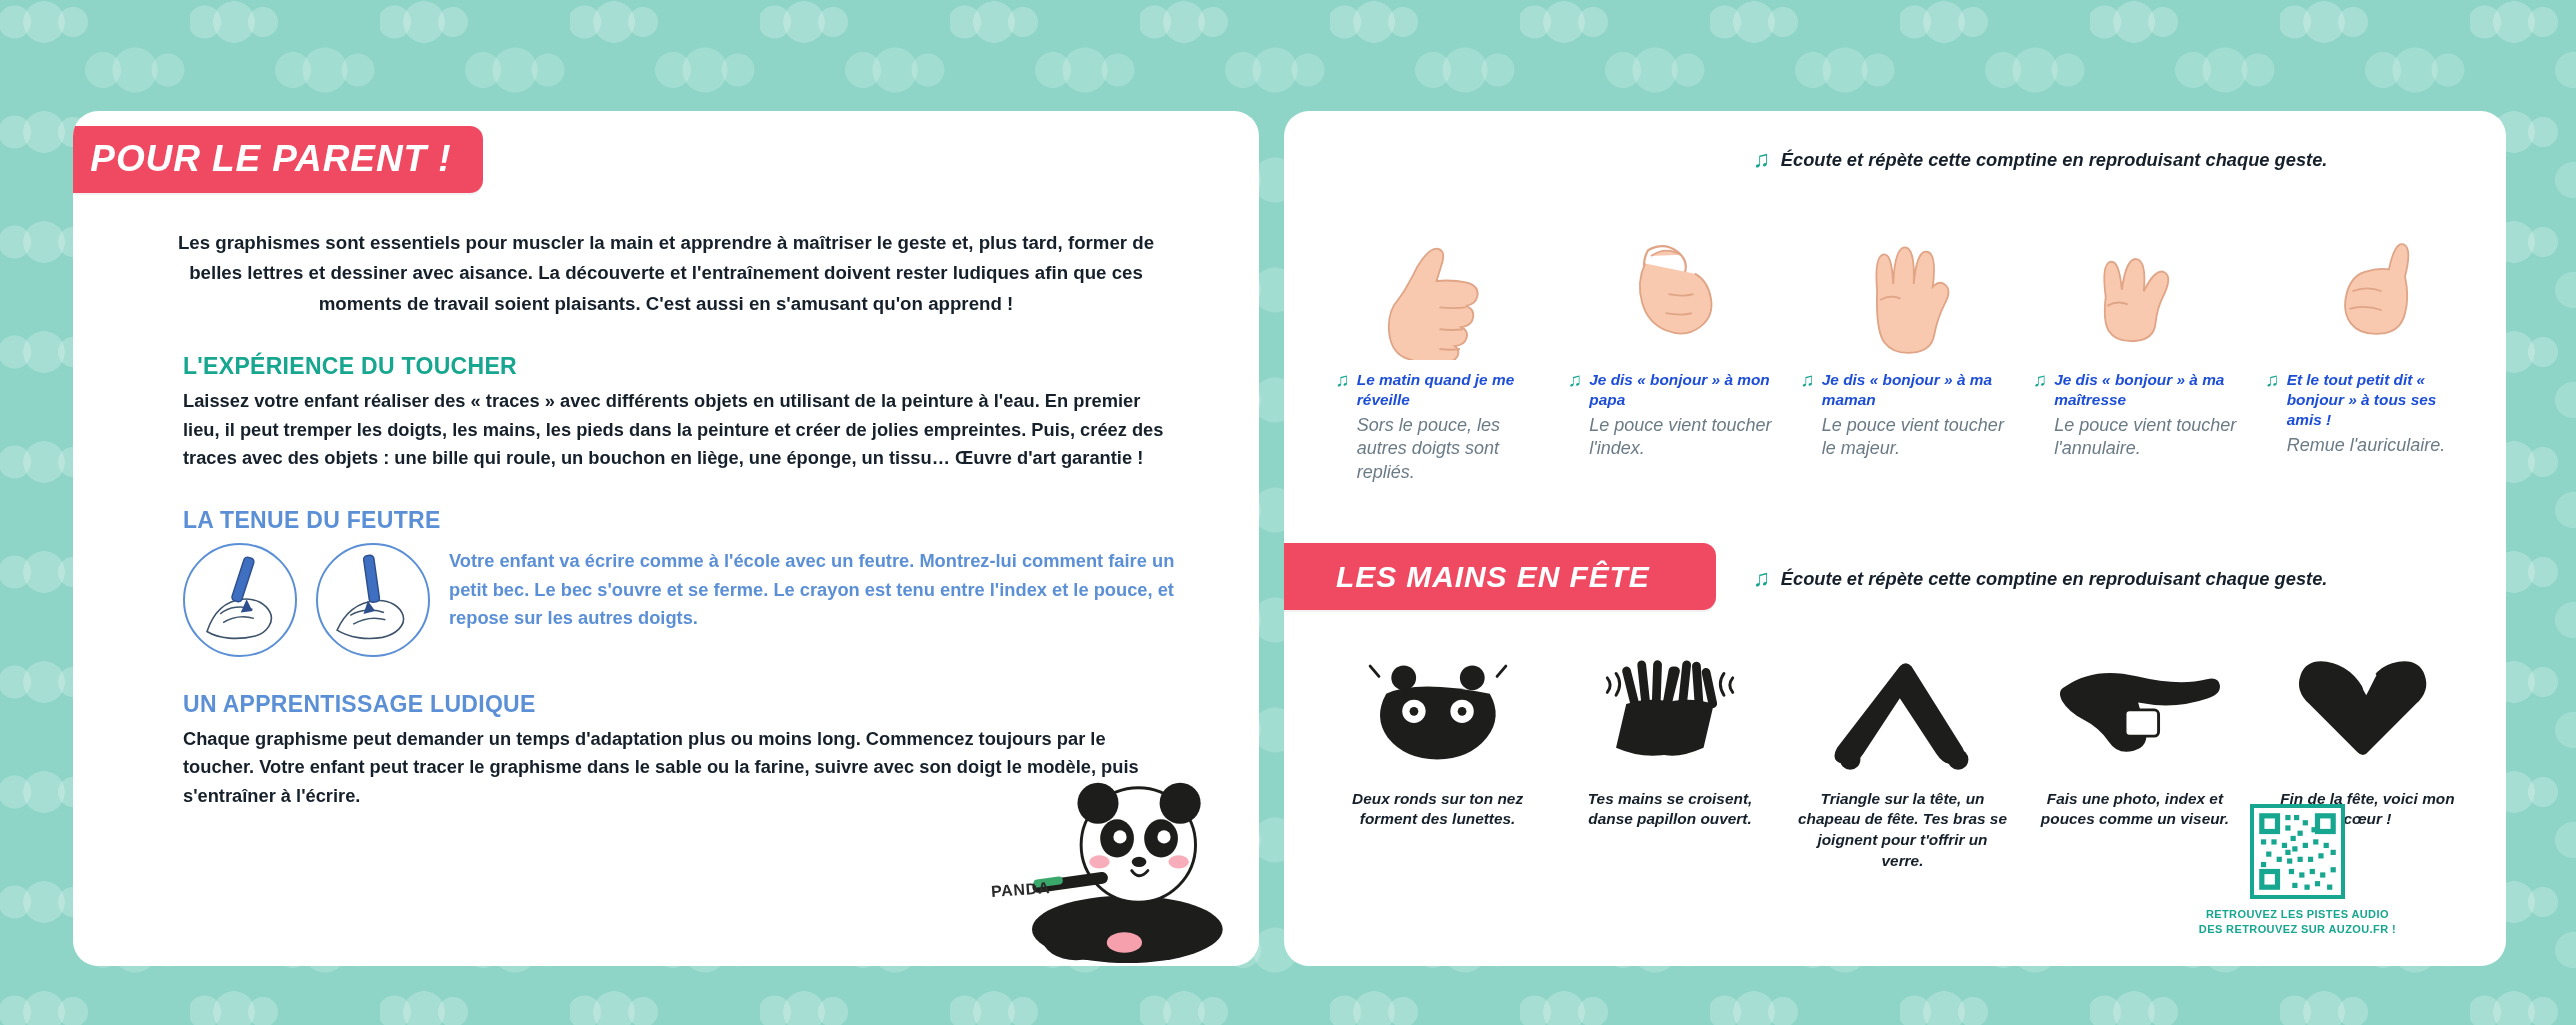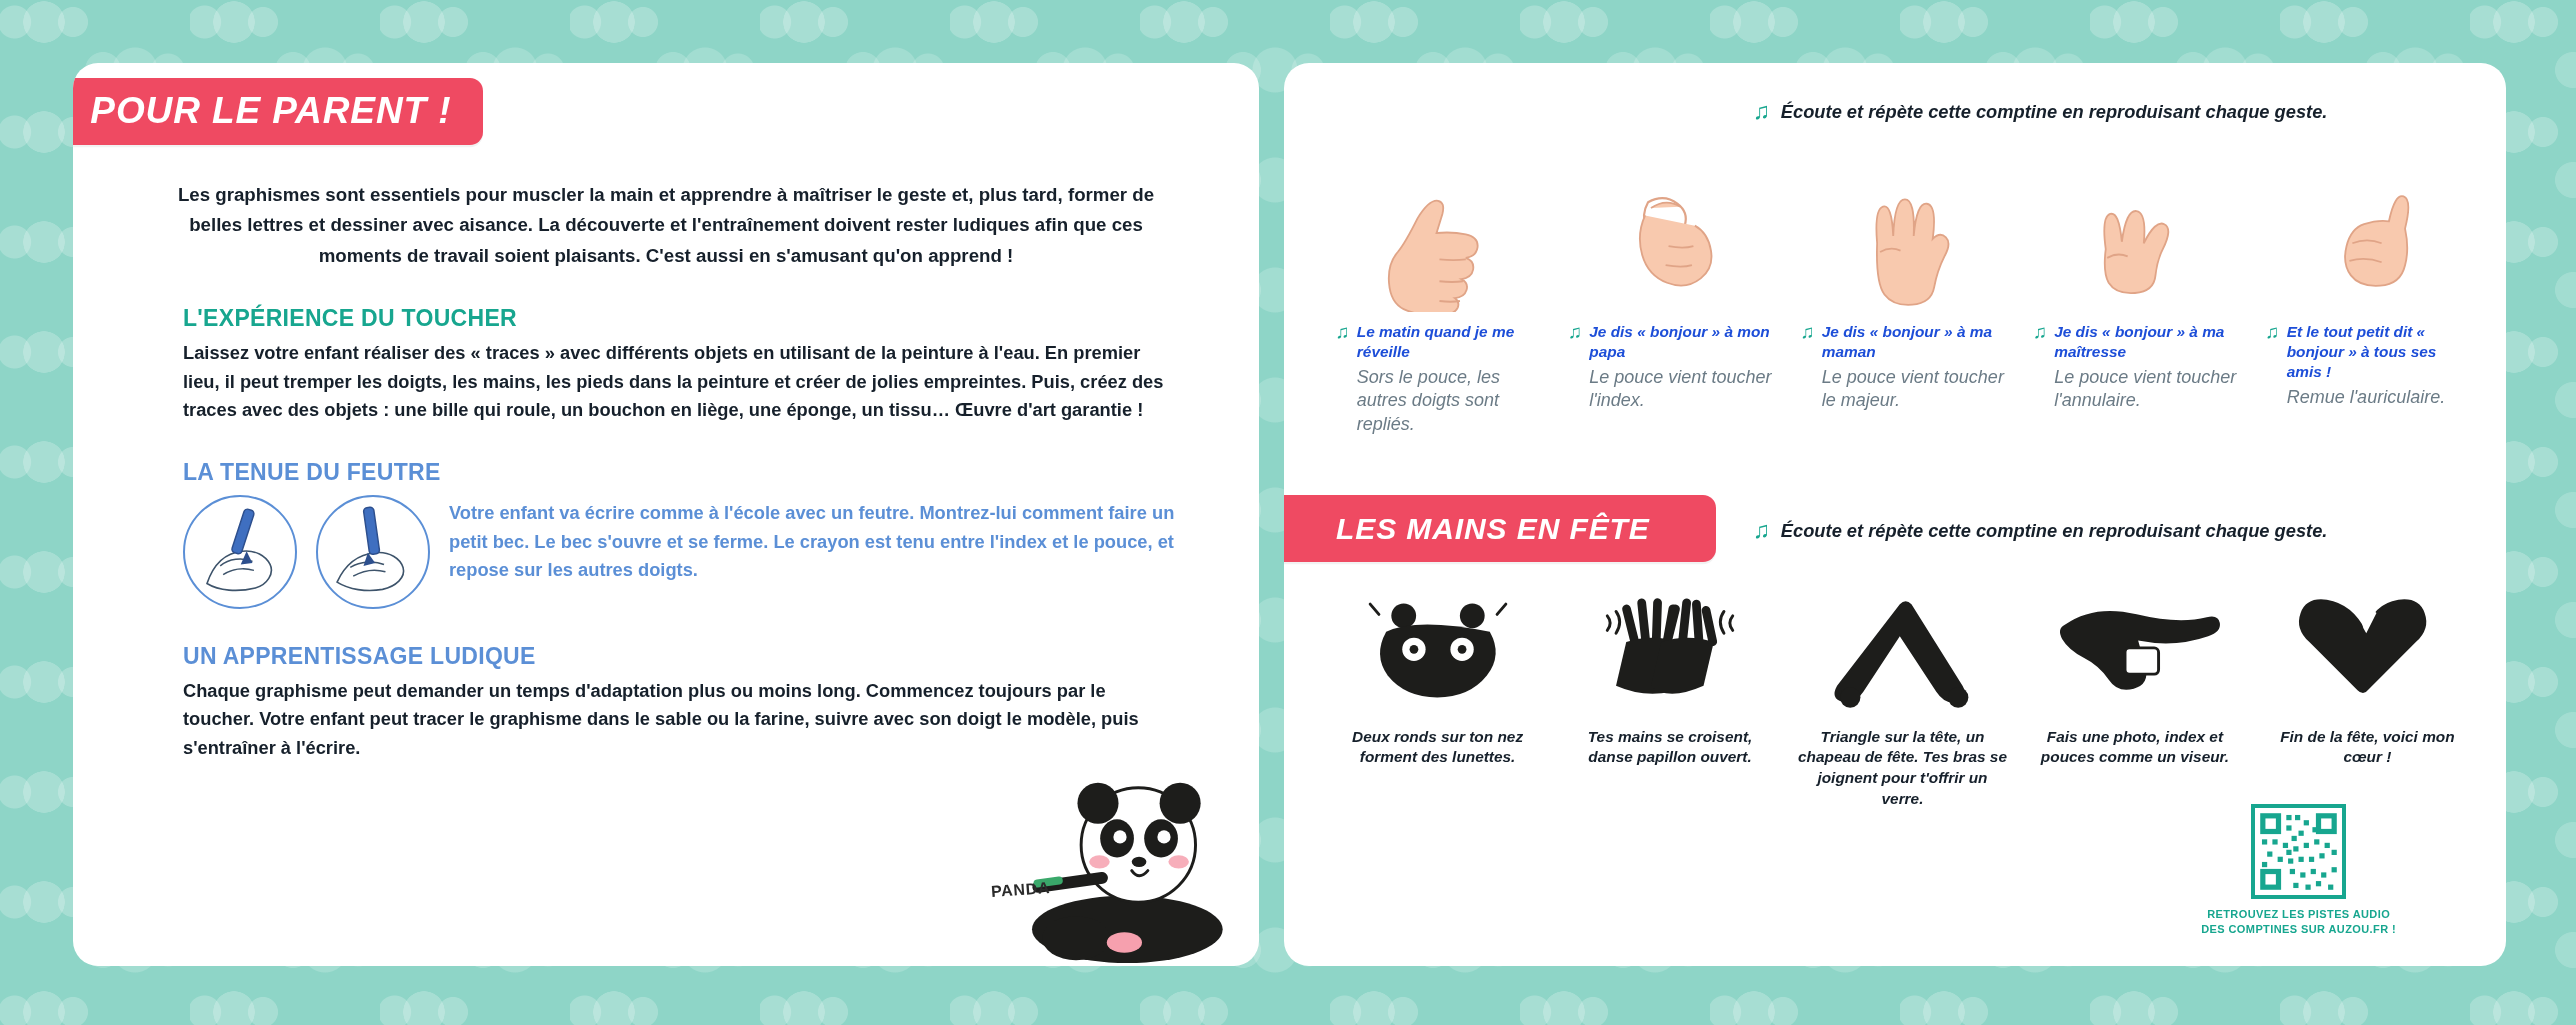--- a/index.html
+++ b/index.html
@@ -28,20 +28,21 @@
       radial-gradient(circle at 168px 70px, rgba(255,255,255,0.18) 16px, transparent 17px);
     background-size: 190px 110px;
   }
   .page {
     position: absolute;
     inset: 0;
     display: flex;
     gap: 25px;
     padding: 25px 26px;
     box-sizing: border-box;
+    margin-top: 48px;
   }
   .card {
     background: #ffffff;
     border-radius: 25px;
     position: relative;
     box-sizing: border-box;
   }
   .left-card {
     width: 1186px;
     margin-left: 47px;
@@ -181,21 +182,21 @@
     color: #17a68f;
   }
   .figs {
     position: absolute;
     display: flex;
     left: 41px;
     right: 26px;
     gap: 7.3px;
   }
   .figs-gym { top: 110px; }
-  .figs-mains { top: 513px; }
+  .figs-mains { top: 527px; }
   .fig {
     flex: 1 1 0;
     display: flex;
     flex-direction: column;
     align-items: center;
   }
   .fig-art {
     height: 139px;
     width: 100%;
     display: flex;
@@ -549,18 +550,18 @@
               <rect x="44" y="86" width="6" height="6"></rect>
             <rect x="58" y="88" width="6" height="6"></rect>
               <rect x="70" y="84" width="6" height="6"></rect>
               <rect x="84" y="88" width="6" height="6"></rect>
             <rect x="36" y="48" width="6" height="6"></rect>
               <rect x="66" y="22" width="6" height="6"></rect>
           </g>
         </svg>
       </div>
       <div class="qr-text">RETROUVEZ LES PISTES AUDIO</div>
-      <div class="qr-text">DES COMPTINES SUR AUZOU.FR !</div>
+      <div class="qr-text">DES RETROUVEZ SUR AUZOU.FR !</div>
     </div>
 
   </div>
 </div>
 
 
 </body></html>

